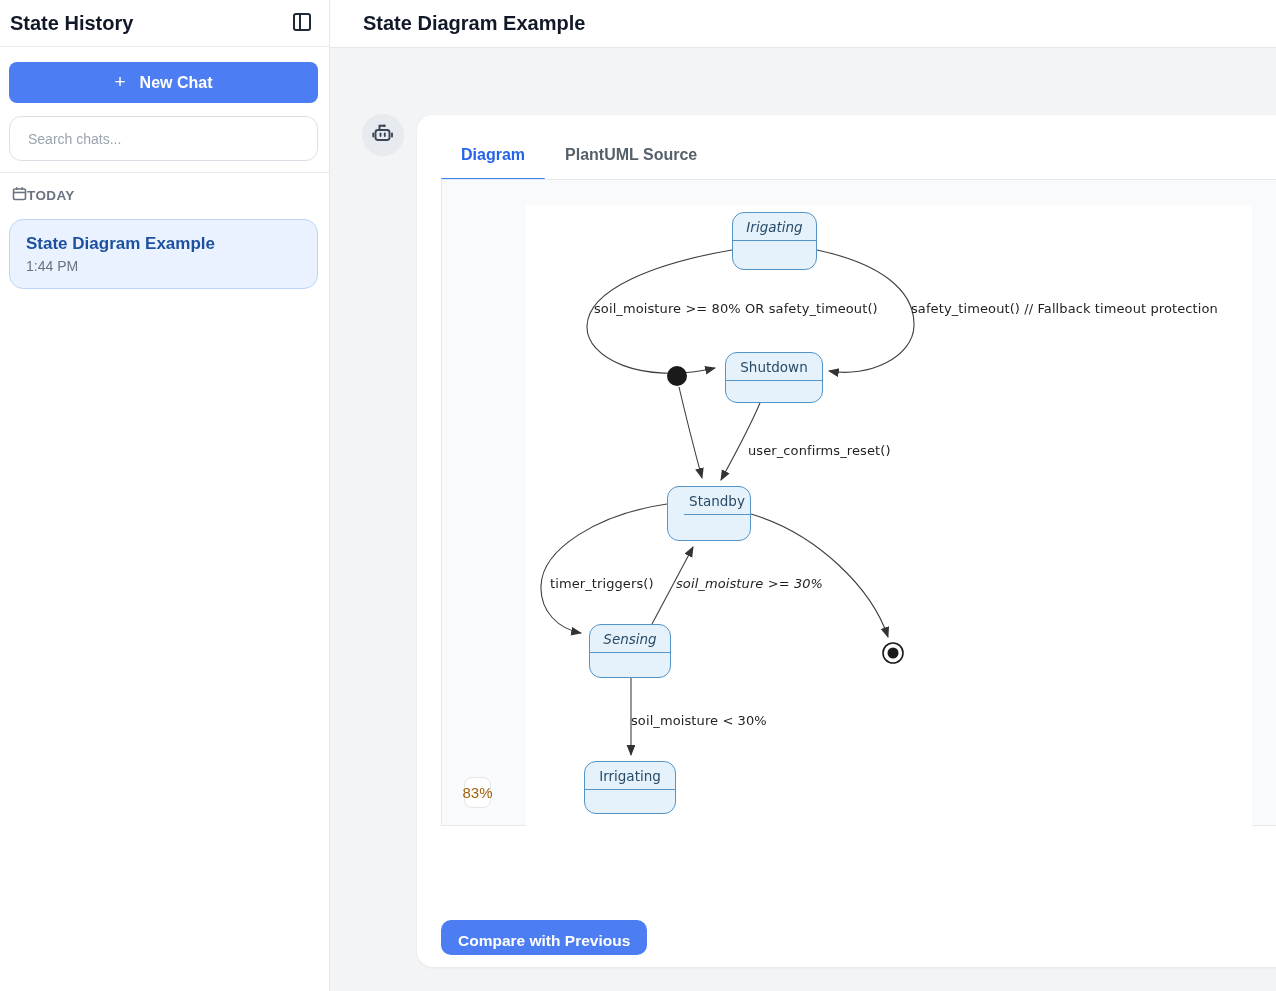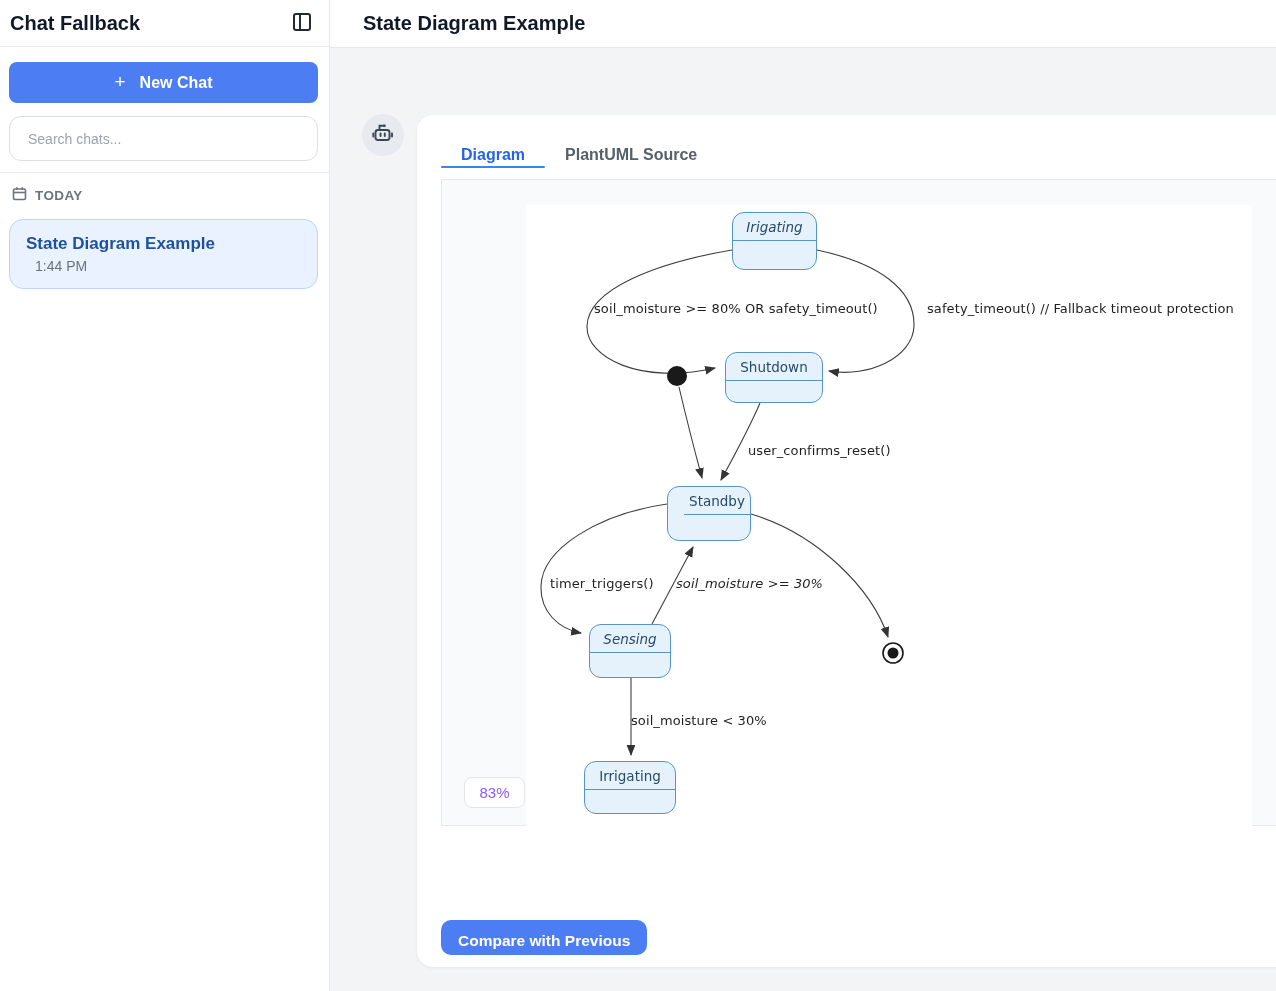--- a/index.html
+++ b/index.html
@@ -20,77 +20,77 @@
                   font-size:16px; font-weight:600; display:flex; align-items:center;
                   justify-content:center; gap:14px; cursor:pointer; }
   .new-chat-plus { font-size:19px; font-weight:400; margin-top:-2px; }
   .search-input { position:absolute; left:9px; top:116px; width:309px; height:45px;
                   border:1px solid #dbe0e6; border-radius:12px; padding:0 18px;
                   font-size:14px; color:#374151; outline:none; background:#fff; }
   .search-input::placeholder { color:#9aa3af; }
   .sidebar-divider { position:absolute; left:0; top:172px; width:100%; height:0;
                      border-top:1px solid #e9ecef; }
   .section-row { position:absolute; left:12px; top:186px; display:flex;
-                 align-items:center; gap:8px; color:#6b7280;justify-content:center; }
+                 align-items:center; color:#6b7280;justify-content:center; }
   .section-label { font-size:13.5px; font-weight:700; letter-spacing:.4px; }
   .chat-item { position:absolute; left:9px; top:219px; width:309px; height:70px;
                background:#e9f2fe; border:1px solid #bcd6f7; border-radius:14px;
                padding:13px 16px; cursor:pointer; }
   .chat-item-title { font-size:17px; font-weight:600; color:#1d519f; line-height:22px; }
-  .chat-item-time { font-size:14px; color:#6b7280; margin-top:3px;margin-left:9px; }
+  .chat-item-time { font-size:14px; color:#6b7280; margin-top:3px; }
 
   
   .main { position:absolute; left:330px; top:0; right:0; height:991px; }
   .main-header { position:absolute; left:0; top:0; right:0; height:48px;
                  background:#fff; border-bottom:1px solid #e5e7eb;
                  display:flex; align-items:center; padding-left:33px; }
   .main-title { font-size:20px; font-weight:600; color:#111827; }
   .main-content { position:absolute; left:0; top:48px; right:0; bottom:0;
                   background:#f2f4f6; overflow:hidden; }
   .bot-avatar { position:absolute; left:32px; top:66px; width:42px; height:42px;
                 border-radius:50%; background:#e7eaee; display:flex;
                 align-items:center; justify-content:center; }
   .message-card { position:absolute; left:87px; top:67px; width:880px; height:852px;
                   background:#ffffff; border-radius:16px;
                   box-shadow:0 1px 3px rgba(0,0,0,.06); }
   .tabs { position:absolute; left:24px; top:23px; display:flex; }
-  .tab { padding:8px 20px 4px 20px; font-size:16px; font-weight:600; color:#566069;
+  .tab { padding:8px 20px 16px 20px; font-size:16px; font-weight:600; color:#566069;
          background:none; border:none; cursor:pointer; position:relative; }
   .tab.active { color:#2563eb; }
   .tab.active::after { content:""; position:absolute; left:0; right:0; bottom:0;
                        height:2.5px; background:#3b82f6; border-radius:2px; }
 
   .diagram-panel { position:absolute; left:24px; top:64px; width:856px; height:647px;
                    background:#f8fafb; border:1px solid #e5e8ec; }
   .diagram-image { position:absolute; left:84px; top:25px; width:726px; height:622px;
                    background:#ffffff; font-family:"DejaVu Sans", sans-serif; }
-  .zoom-badge { position:absolute; left:22px; top:597px; width:61px; height:31px;
+  .zoom-badge { position:absolute; left:22px; top:597px; width:27px; height:31px;
                 background:#fff; border:1px solid #e3e6ea; border-radius:8px;
                 display:flex; align-items:center; justify-content:center;
-                font-size:15px; color:#8b5cf6; }
+                font-size:15px; color:#a16207; }
   .compare-btn { position:absolute; left:24px; top:805px; height:35px; padding:12px 17px;
                  background:#4c7df2; color:#fff; border:none; border-radius:10px;
                  font-size:15.5px; font-weight:600; cursor:pointer; }
 
   
   .state { position:absolute; background:#e5f2fc; border:1px solid #5494c7;
            border-radius:12px; }
   .state-title { height:28px; border-bottom:1px solid #5494c7; display:flex;
                  align-items:center; justify-content:center; font-size:13.5px;
                  color:#284b66; }
   .tlabel { position:absolute; font-size:13px; color:#1f1f1f; white-space:nowrap;
             letter-spacing:.1px; }
   .arrows { position:absolute; left:0; top:0; width:726px; height:622px; }
 </style>
 </head>
 <body>
 
 <div class="sidebar">
   <div class="sidebar-header">
-    <span class="sidebar-title">Chat Fallback</span>
+    <span class="sidebar-title">State History</span>
     <button class="panel-toggle">
       <span>
         <svg width="20" height="20" viewBox="0 0 20 20">
           <rect x="2" y="2" width="16" height="16" rx="2" fill="none" stroke="#1f2937" stroke-width="2"></rect>
           <line x1="8" y1="2" x2="8" y2="18" stroke="#1f2937" stroke-width="2"></line>
         </svg>
       </span>
     </button>
   </div>
 
@@ -181,21 +181,21 @@
             <div class="state" style="left: 141px; top: 281px; width: 84px; height: 55px; padding-left: 16px;">
               <div class="state-title">Standby</div>
             </div>
             <div class="state" style="left: 63px; top: 419px; width: 82px; height: 54px; font-style: italic;">
               <div class="state-title">Sensing</div>
             </div>
             <div class="state" style="left: 58px; top: 556px; width: 92px; height: 53px;">
               <div class="state-title">Irrigating</div>
             </div>
             <div class="tlabel" style="left: 68px; top: 96px;">soil_moisture &gt;= 80% OR safety_timeout()</div>
-            <div class="tlabel" style="left: 385px; top: 96px; margin-left: 16px;">safety_timeout() // Fallback timeout protection</div>
+            <div class="tlabel" style="left: 385px; top: 96px;">safety_timeout() // Fallback timeout protection</div>
             <div class="tlabel" style="left: 222px; top: 238px;">user_confirms_reset()</div>
             <div class="tlabel" style="left: 24px; top: 371px;">timer_triggers()</div>
             <div class="tlabel" style="left: 150px; top: 371px; font-style: italic;">soil_moisture &gt;= 30%</div>
             <div class="tlabel" style="left: 105px; top: 508px;">soil_moisture &lt; 30%</div>
           </div>
         <div class="zoom-badge">83%</div>
       </div>
 
       <button class="compare-btn">Compare with Previous</button>
     </div>

